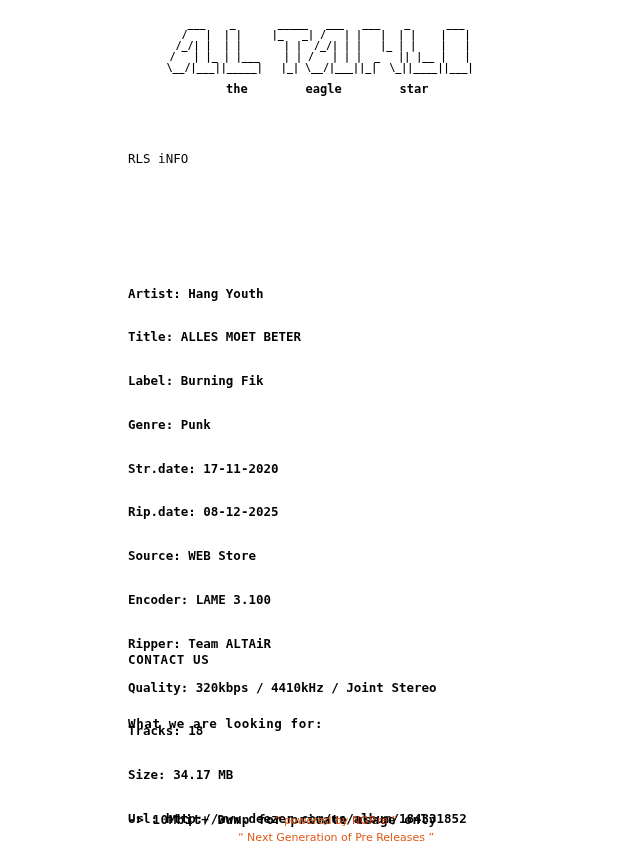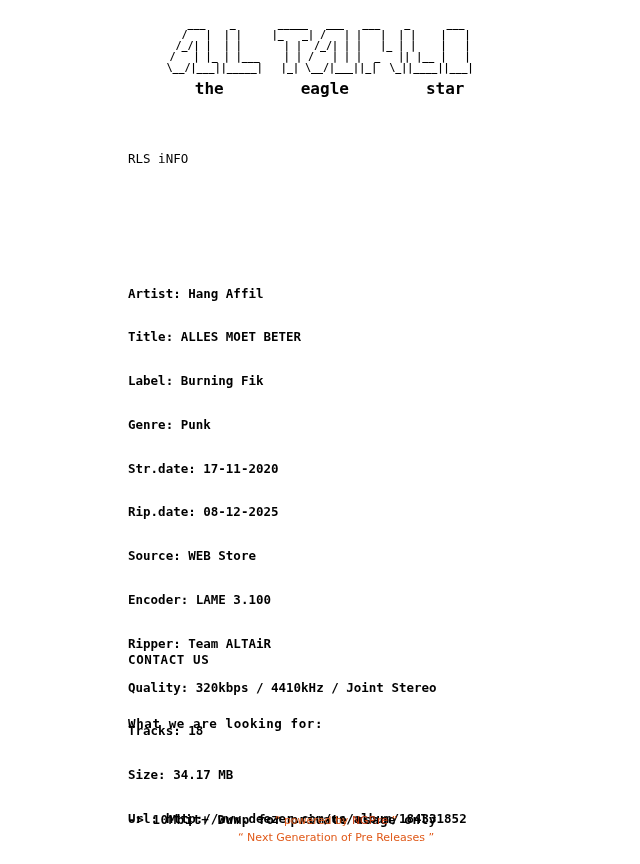--- a/index.html
+++ b/index.html
@@ -33,21 +33,21 @@
     white-space: pre;
     text-align: center;
     font-weight: bold;
     letter-spacing: 0px;
   }
   .logo-sub {
     position: absolute;
     top: 82px;
     left: 0;
     width: 640px;
-    font-size: 16px;
+    font-size: 12px;
     line-height: 14px;
     white-space: pre;
     text-align: center;
     font-weight: bold;
   }
 
   .content {
     position: absolute;
     top: 108px;
     left: 128px;
@@ -108,21 +108,21 @@
 /   | |_ | |___    | | /   | | |  _   || |__ |   |
 \__/|___||_____|   |_| \__/|___||_|  \_||____||___|</div>
   <div class="logo-sub">  the        eagle        star</div>
 
   <div class="content">
 
     <div class="section-title">RLS iNFO</div>
     <div class="spacer-md"></div>
 
     <div class="info-block">
-      <div class="info-line">Artist: Hang Affil</div>
+      <div class="info-line">Artist: Hang Youth</div>
       <div class="info-line">Title: ALLES MOET BETER</div>
       <div class="info-line">Label: Burning Fik</div>
       <div class="info-line">Genre: Punk</div>
       <div class="info-line">Str.date: 17-11-2020</div>
       <div class="info-line">Rip.date: 08-12-2025</div>
       <div class="info-line">Source: WEB Store</div>
       <div class="info-line">Encoder: LAME 3.100</div>
       <div class="info-line">Ripper: Team ALTAiR</div>
       <div class="info-line">Quality: 320kbps / 4410kHz / Joint Stereo</div>
       <div class="info-line">Tracks: 18</div>

